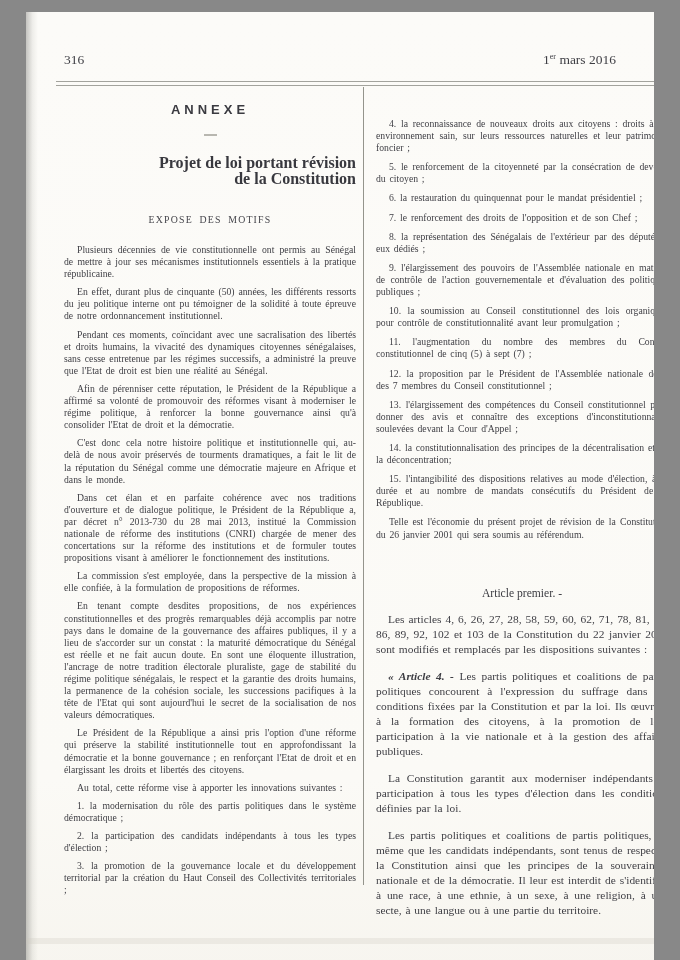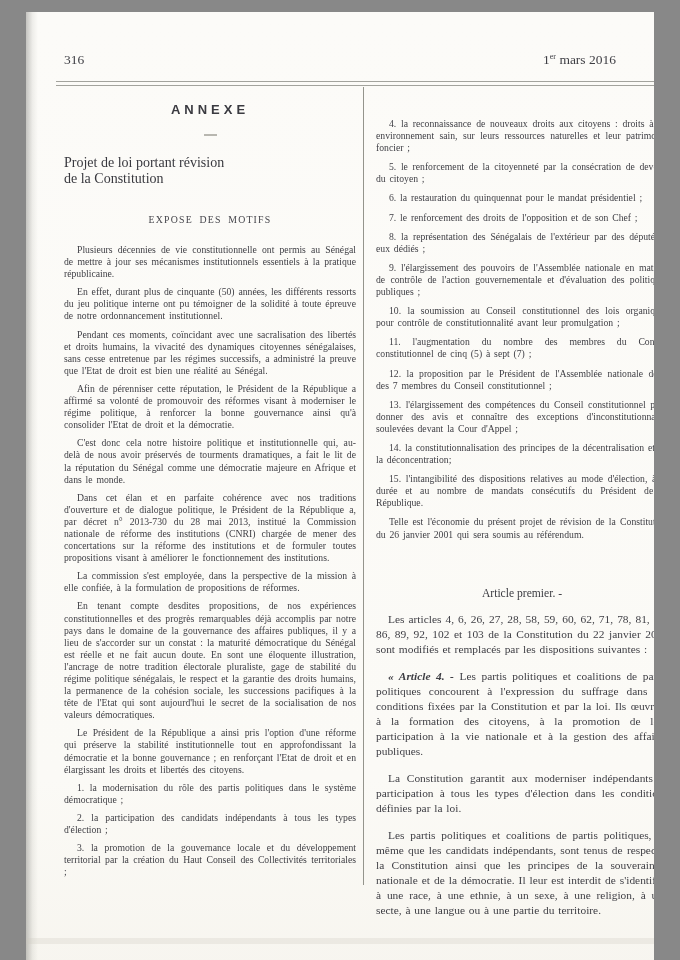--- a/index.html
+++ b/index.html
@@ -30,21 +30,21 @@
   .divider{position:absolute;left:337px;top:75px;width:1px;height:798px;background:#94948c;}
 
   
   .col{position:absolute;width:292px;}
   .col-left{left:38px;top:90px;}
   .col-right{left:350px;top:106px;}
 
   .annexe{text-align:center;font-family:"Liberation Sans","DejaVu Sans",sans-serif;
     font-weight:bold;font-size:13px;letter-spacing:4px;color:#3a3a40;margin:0;}
   .annexe-dash{width:13px;height:2px;background:#b8b7b0;margin:17px auto 0;}
-  .law-title{text-align:left;font-weight:normal;font-size:14px;line-height:16px;
+  .law-title{text-align:right;font-weight:bold;font-size:16px;line-height:16px;
     margin:19px 0 0;color:#38383e;}
   .expose{text-align:center;font-size:9.8px;letter-spacing:1.2px;word-spacing:3px;
     margin:27px 0 0;color:#45454b;}
 
   .body-paras{margin-top:19px;}
   .para{font-size:9.7px;line-height:12.1px;text-align:justify;text-indent:13px;
     word-spacing:1.4px;margin:0 0 6px;}
   .col-right .list-paras .para{margin:0 0 7px;}
 
   .article-head{text-align:center;font-size:11.6px;margin:46px 0 0;color:#3c3c42;}
@@ -74,20 +74,21 @@
     <div class="body-paras">
         <p class="para">Plusieurs décennies de vie constitutionnelle ont permis au Sénégal de mettre à jour ses mécanismes institutionnels essentiels à la pratique républicaine.</p>
         <p class="para">En effet, durant plus de cinquante (50) années, les différents ressorts du jeu politique interne ont pu témoigner de la solidité à toute épreuve de notre ordonnancement institutionnel.</p>
         <p class="para">Pendant ces moments, coïncidant avec une sacralisation des libertés et droits humains, la vivacité des dynamiques citoyennes sénégalaises, sans cesse entretenue par les régimes successifs, a administré la preuve que l'Etat de droit est bien une réalité au Sénégal.</p>
         <p class="para">Afin de pérenniser cette réputation, le Président de la République a affirmé sa volonté de promouvoir des réformes visant à moderniser le régime politique, à renforcer la bonne gouvernance ainsi qu'à consolider l'Etat de droit et la démocratie.</p>
         <p class="para">C'est donc cela notre histoire politique et institutionnelle qui, au-delà de nous avoir préservés de tourments dramatiques, a fait le lit de la réputation du Sénégal comme une démocratie majeure en Afrique et dans le monde.</p>
         <p class="para">Dans cet élan et en parfaite cohérence avec nos traditions d'ouverture et de dialogue politique, le Président de la République a, par décret n° 2013-730 du 28 mai 2013, institué la Commission nationale de réforme des institutions (CNRI) chargée de mener des concertations sur la réforme des institutions et de formuler toutes propositions visant à améliorer le fonctionnement des institutions.</p>
         <p class="para">La commission s'est employée, dans la perspective de la mission à elle confiée, à la formulation de propositions de réformes.</p>
         <p class="para">En tenant compte desdites propositions, de nos expériences constitutionnelles et des progrès remarquables déjà accomplis par notre pays dans le domaine de la gouvernance des affaires publiques, il y a lieu de s'accorder sur un constat : la maturité démocratique du Sénégal est réelle et ne fait aucun doute. En sont une éloquente illustration, l'ancrage de notre tradition électorale pluraliste, gage de stabilité du régime politique sénégalais, le respect et la garantie des droits humains, la permanence de la cohésion sociale, les successions pacifiques à la tête de l'Etat qui sont aujourd'hui le secret de la socialisation de nos valeurs démocratiques.</p>
         <p class="para">Le Président de la République a ainsi pris l'option d'une réforme qui préserve la stabilité institutionnelle tout en approfondissant la démocratie et la bonne gouvernance ; en renforçant l'Etat de droit et en élargissant les droits et libertés des citoyens.</p>
+        <p class="para">Au total, cette réforme vise à apporter les innovations suivantes :</p>
         <p class="para">1.  la modernisation du rôle des partis politiques dans le système démocratique ;</p>
         <p class="para">2.  la participation des candidats indépendants à tous les types d'élection ;</p>
         <p class="para">3.  la promotion de la gouvernance locale et du développement territorial par la création du Haut Conseil des Collectivités territoriales ;</p>
       </div>
   </div>
 
   <div class="col col-right">
     <div class="list-paras">
         <p class="para">4.  la reconnaissance de nouveaux droits aux citoyens : droits à un environnement sain, sur leurs ressources naturelles et leur patrimoine foncier ;</p>
         <p class="para">5.  le renforcement de la citoyenneté par la consécration de devoirs du citoyen ;</p>

